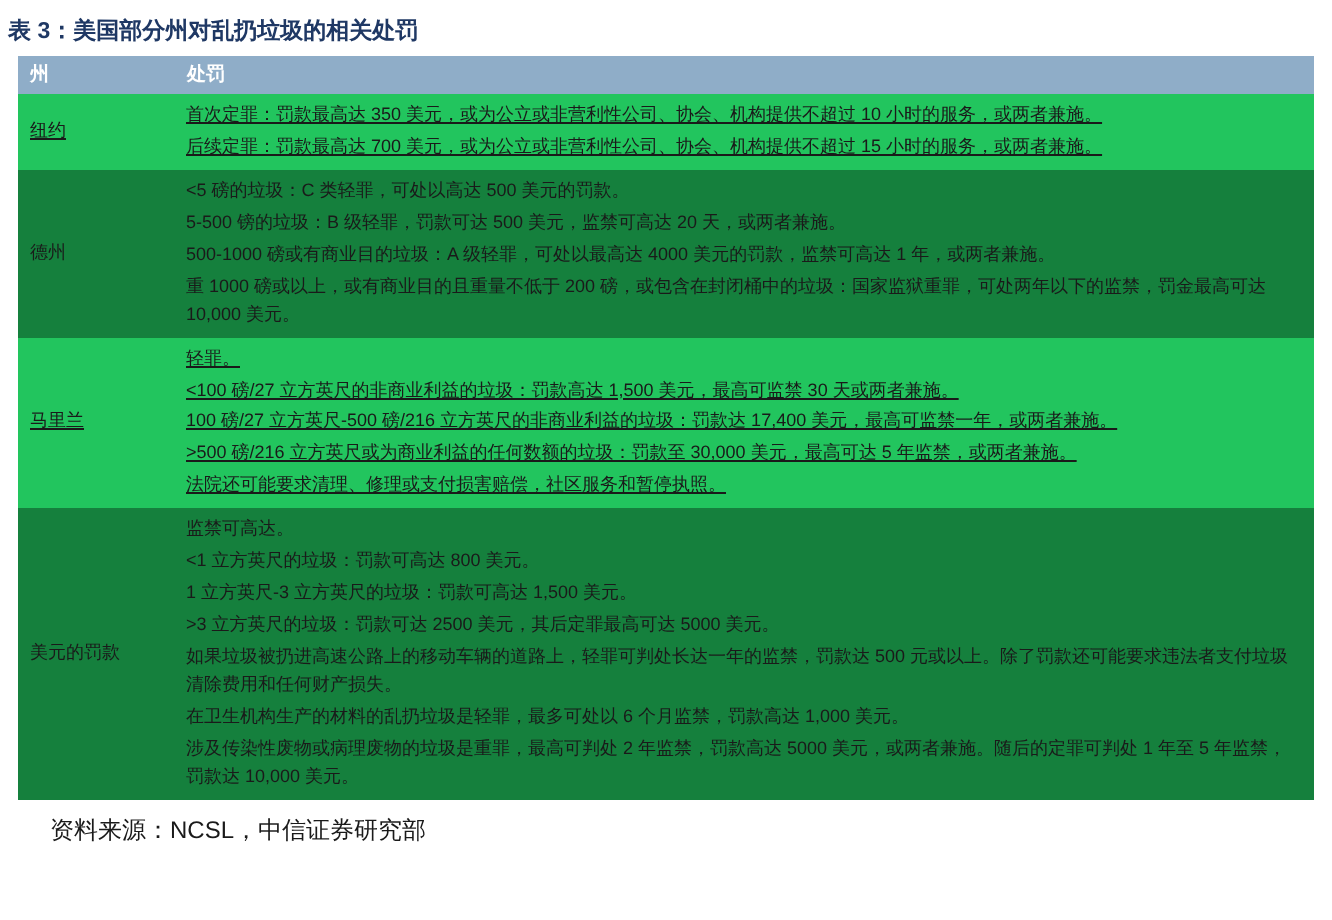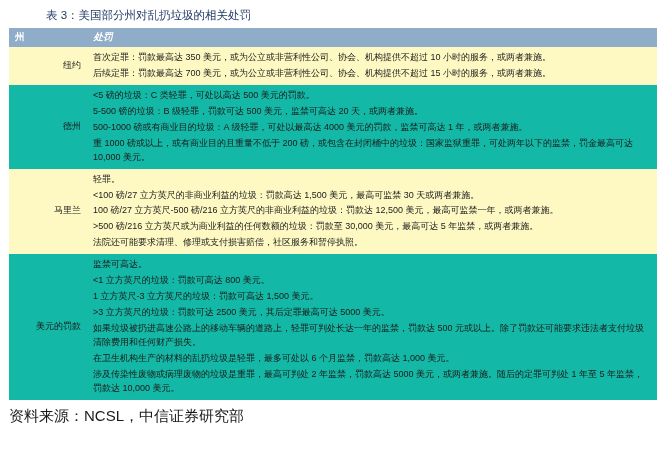--- a/index.html
+++ b/index.html
@@ -15,70 +15,69 @@
   }
   .page {
     position: relative;
     width: 666px;
     height: 460px;
     box-sizing: border-box;
     padding: 0;
   }
   .title {
     font-size: 11.5px;
-    font-weight: normal;
+    font-weight: bold;
     color: #1f3864;
-    padding: 8px 0 5px 20px;
+    padding: 8px 0 5px 4px;
     letter-spacing: 0px;
-    margin-left: 26px;
   }
   table.tbl {
     width: 648px;
     margin-left: 9px;
     border-collapse: collapse;
     table-layout: fixed;
   }
   table.tbl th {
     background: #8fadc8;
     color: #ffffff;
     font-size: 9.5px;
     font-weight: bold;
     text-align: left;
     padding: 3px 6px;
     border: none;
   }
   th.c-state { width: 78px; }
-  th.c-pen { width: 570px; font-style: italic; }
+  th.c-pen { width: 570px; }
   table.tbl td {
     font-size: 9px;
     color: #1a1a1a;
     vertical-align: middle;
     padding: 4px 6px;
     line-height: 1.55;
     border: none;
   }
   td.state {
-    text-align: right;
+    text-align: left;
     width: 78px;
     color: #1f3864;
     font-size: 9.5px;
   }
   td.pen {
     text-align: left;
   }
-  tr.band-a td { background: #fef9c3; }
-  tr.band-b td { background: #14b8a6; }
+  tr.band-a td { background: #22c55e; text-decoration: underline; }
+  tr.band-b td { background: #15803d; }
   .pen p {
     margin: 0 0 2px 0;
   }
   .pen p:last-child { margin-bottom: 0; }
   .src {
-    font-size: 15px;
+    font-size: 12px;
     color: #1a1a1a;
-    padding: 7px 0 0 9px;
+    padding: 7px 0 0 25px;
   }
   .hdr-row th:first-child { border-right: 1px solid #8fadc8; }
 </style>
 </head>
 <body>
 
 <div class="page">
 
   <div class="title">表 3：美国部分州对乱扔垃圾的相关处罚</div>
 
@@ -108,21 +107,21 @@
           <p>5-500 镑的垃圾：B 级轻罪，罚款可达 500 美元，监禁可高达 20 天，或两者兼施。</p>
           <p>500-1000 磅或有商业目的垃圾：A 级轻罪，可处以最高达 4000 美元的罚款，监禁可高达 1 年，或两者兼施。</p>
           <p>重 1000 磅或以上，或有商业目的且重量不低于 200 磅，或包含在封闭桶中的垃圾：国家监狱重罪，可处两年以下的监禁，罚金最高可达 10,000 美元。</p>
         </td>
       </tr>
       <tr class="band-a">
         <td class="state">马里兰</td>
         <td class="pen">
           <p>轻罪。</p>
           <p>&lt;100 磅/27 立方英尺的非商业利益的垃圾：罚款高达 1,500 美元，最高可监禁 30 天或两者兼施。</p>
-          <p>100 磅/27 立方英尺-500 磅/216 立方英尺的非商业利益的垃圾：罚款达 12,500 美元，最高可监禁一年，或两者兼施。</p>
+          <p>100 磅/27 立方英尺-500 磅/216 立方英尺的非商业利益的垃圾：罚款达 17,400 美元，最高可监禁一年，或两者兼施。</p>
           <p>&gt;500 磅/216 立方英尺或为商业利益的任何数额的垃圾：罚款至 30,000 美元，最高可达 5 年监禁，或两者兼施。</p>
           <p>法院还可能要求清理、修理或支付损害赔偿，社区服务和暂停执照。</p>
         </td>
       </tr>
       <tr class="band-b">
         <td class="state">美元的罚款</td>
         <td class="pen">
           <p>监禁可高达。</p>
           <p>&lt;1 立方英尺的垃圾：罚款可高达 800 美元。</p>
           <p>1 立方英尺-3 立方英尺的垃圾：罚款可高达 1,500 美元。</p>

